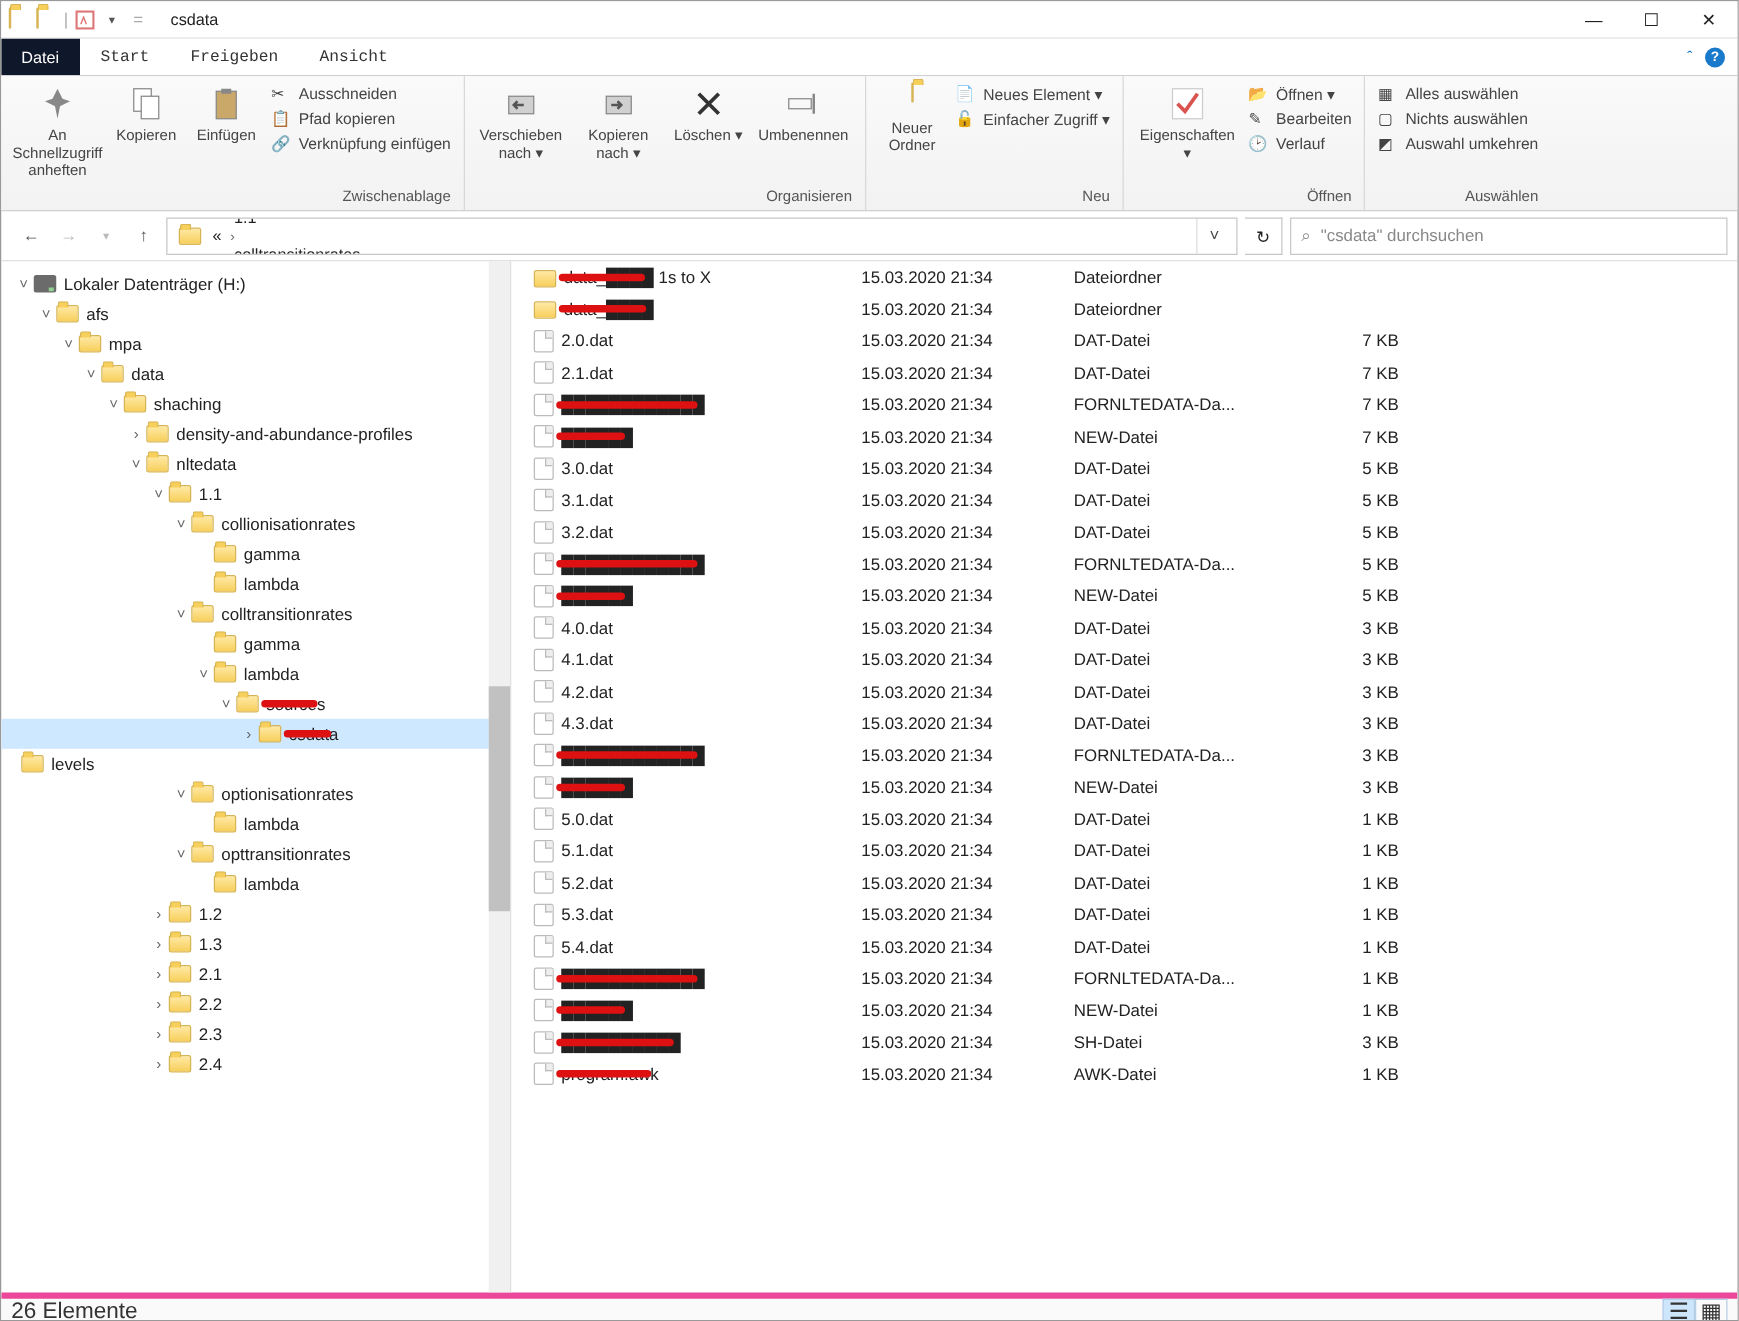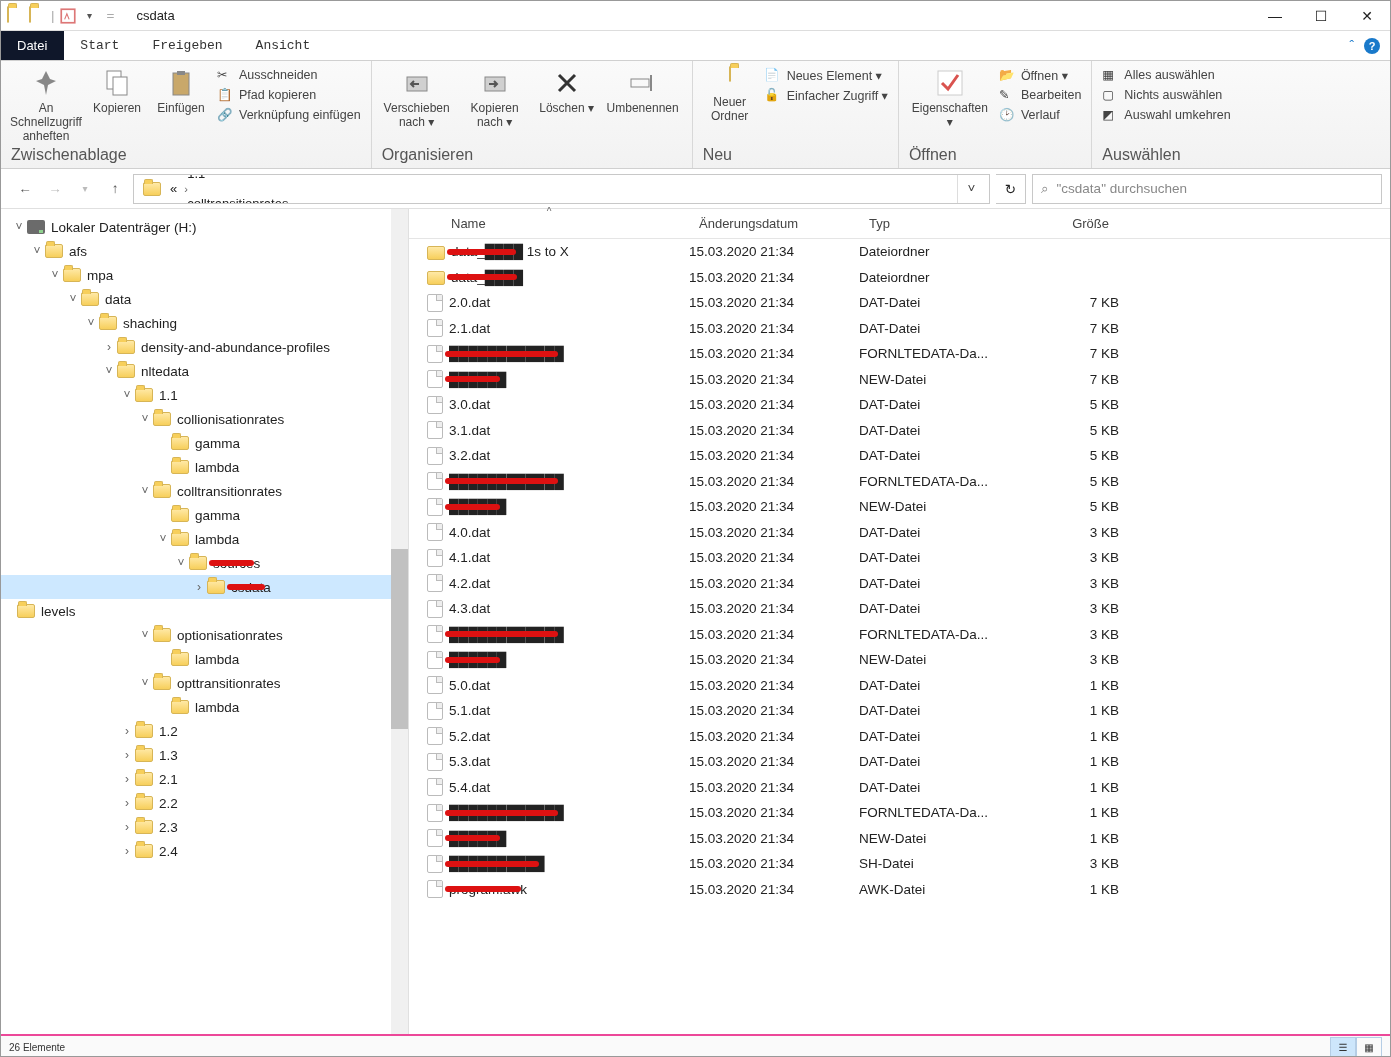--- a/index.html
+++ b/index.html
@@ -18,21 +18,21 @@
 .tabs .tab { padding: 0 16px; display: flex; align-items: center; font-size: 13px; border-right: 1px solid transparent; }
 .tabs .tab.active { background: #0f172a; color: #fff; }
 .tabs .tab:not(.active){ color: #333; font-family: Liberation Mono, monospace; }
 .tabs .spacer { flex: 1; }
 .tabs .rightico { display: flex; align-items: center; padding: 0 10px; gap: 10px; color: #1979ca; }
 
 
 .ribbon { background: linear-gradient(#fafafa,#f2f2f2); border-bottom: 1px solid #d0d0d0; display: flex; height: 108px; }
 .group { border-right: 1px solid #d8d8d8; padding: 4px 10px 2px 10px; display: flex; flex-direction: column; }
 .group .buttons { flex: 1; display: flex; align-items: flex-start; gap: 8px; }
-.group .label { text-align: left; font-size: 16px; color: #555; padding-bottom: 2px; }
+.group .label { text-align: right; font-size: 12px; color: #555; padding-bottom: 2px; }
 .bigbtn { display: flex; flex-direction: column; align-items: center; justify-content: flex-start; width: 70px; text-align: center; font-size: 12px; color: #444; gap: 2px; padding-top: 2px; }
 .bigbtn svg, .bigbtn .ic { width: 32px; height: 32px; }
 .minirows { display: flex; flex-direction: column; gap: 4px; padding-top: 2px; }
 .minibtn { display: flex; align-items: center; gap: 6px; font-size: 12.5px; color: #444; white-space: nowrap; }
 .minibtn .ic { width: 16px; height: 16px; }
 
 
 .addressrow { height: 40px; display: flex; align-items: center; gap: 6px; padding: 4px 8px 4px 12px; border-bottom: 1px solid #e0e0e0; }
 .navbtn { width: 24px; height: 24px; display: flex; align-items: center; justify-content: center; color: #555; }
 .navbtn.disabled { color: #bbb; }
@@ -72,21 +72,21 @@
 .filerow .c-name { display:flex; align-items:center; gap:6px; padding-left:18px !important;}
 .file-ic { width:16px; height:18px; background:#fff; border:1px solid #bbb; border-radius:2px; position:relative; flex-shrink:0;}
 .file-ic::after { content:''; position:absolute; top:0; right:0; width:5px; height:5px; background:#eee; border-left:1px solid #bbb; border-bottom:1px solid #bbb;}
 .fold-ic { width:18px; height:14px; background: linear-gradient(#ffe9a6,#f7cf5b); border:1px solid #d7b556; border-radius:2px; flex-shrink:0; margin-top:2px;}
 
 .redact { position:relative; }
 .redact::after { content:''; position:absolute; left:-4px; right:6px; top:50%; height:6px; background:#d11; border-radius:4px; transform:translateY(-50%);}
 .redact-partial::after { right: 45%; }
 
 
-.statusbar { height: 24px; border-top: 2px solid #ec4899; display: flex; align-items: center; padding: 0 8px; font-size: 10px; color: #333; background:#fafafa;}
+.statusbar { height: 24px; border-top: 5px solid #ec4899; display: flex; align-items: center; padding: 0 8px; font-size: 18px; color: #333; background:#fafafa;}
 .statusbar .viewbtns { margin-left:auto; display:flex; gap:0; }
 .statusbar .viewbtns div { width:26px; height:20px; border:1px solid #b5cde5; display:flex; align-items:center; justify-content:center;}
 .statusbar .viewbtns .active { background:#cde6fb; }
 
 svg { display:block; }
 </style>
 </head>
 <body>
 
 <div class="titlebar">
@@ -421,26 +421,20 @@
         <span class="folder-ic"></span>
         <span>2.3</span>
       </div>
       <div class="treerow" style="padding-left: 118px;">
         <span class="tw">›</span>
         <span class="folder-ic"></span>
         <span>2.4</span>
       </div>
     </div>
   <div class="files">
-    <div class="colheaders">
-      <div class="c-name sort-ind">Name</div>
-      <div class="c-date">Änderungsdatum</div>
-      <div class="c-type">Typ</div>
-      <div class="c-size">Größe</div>
-    </div>
     <div class="filelist" id="filelist">
         <div class="filerow">
           <div class="c-name">
             <span class="fold-ic"></span>
             <span class="redact redact-partial">data_████ 1s to X</span>
           </div>
           <div class="c-date">15.03.2020 21:34</div>
           <div class="c-type">Dateiordner</div>
           <div class="c-size"></div>
         </div>

